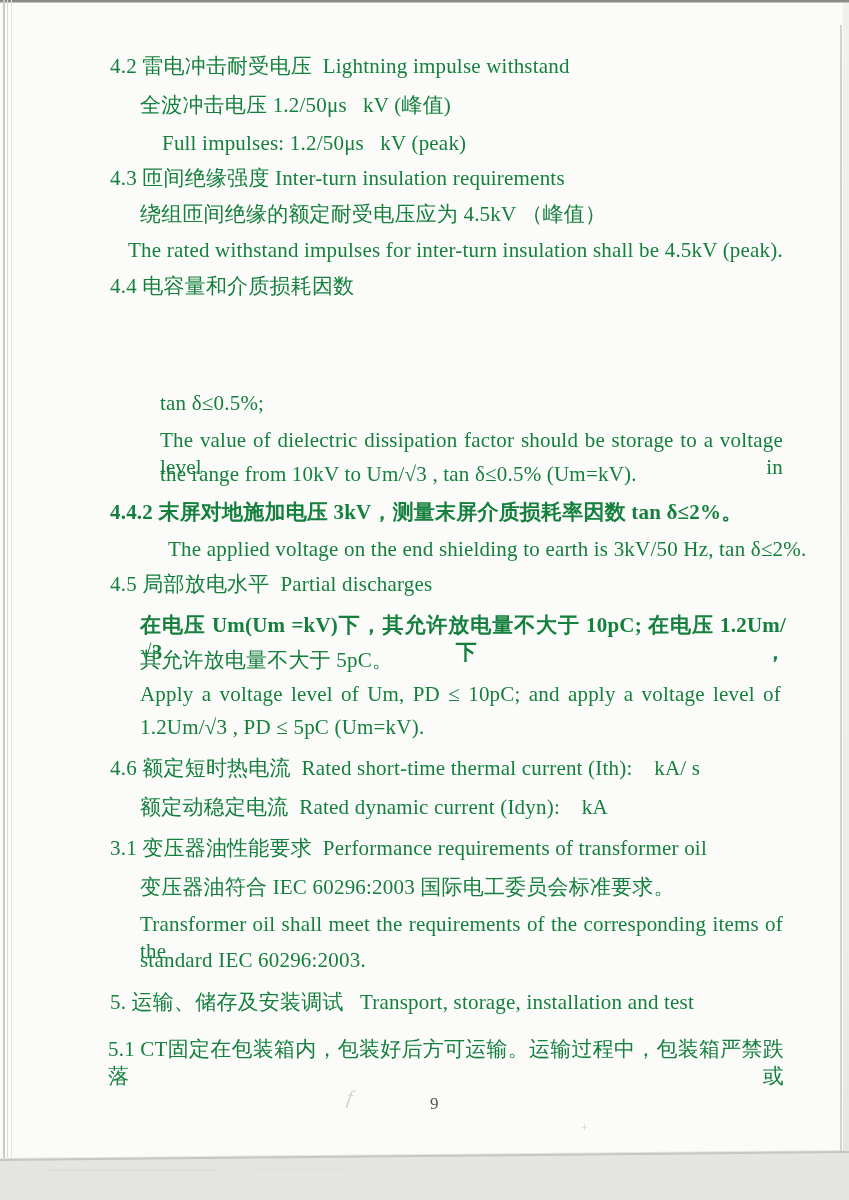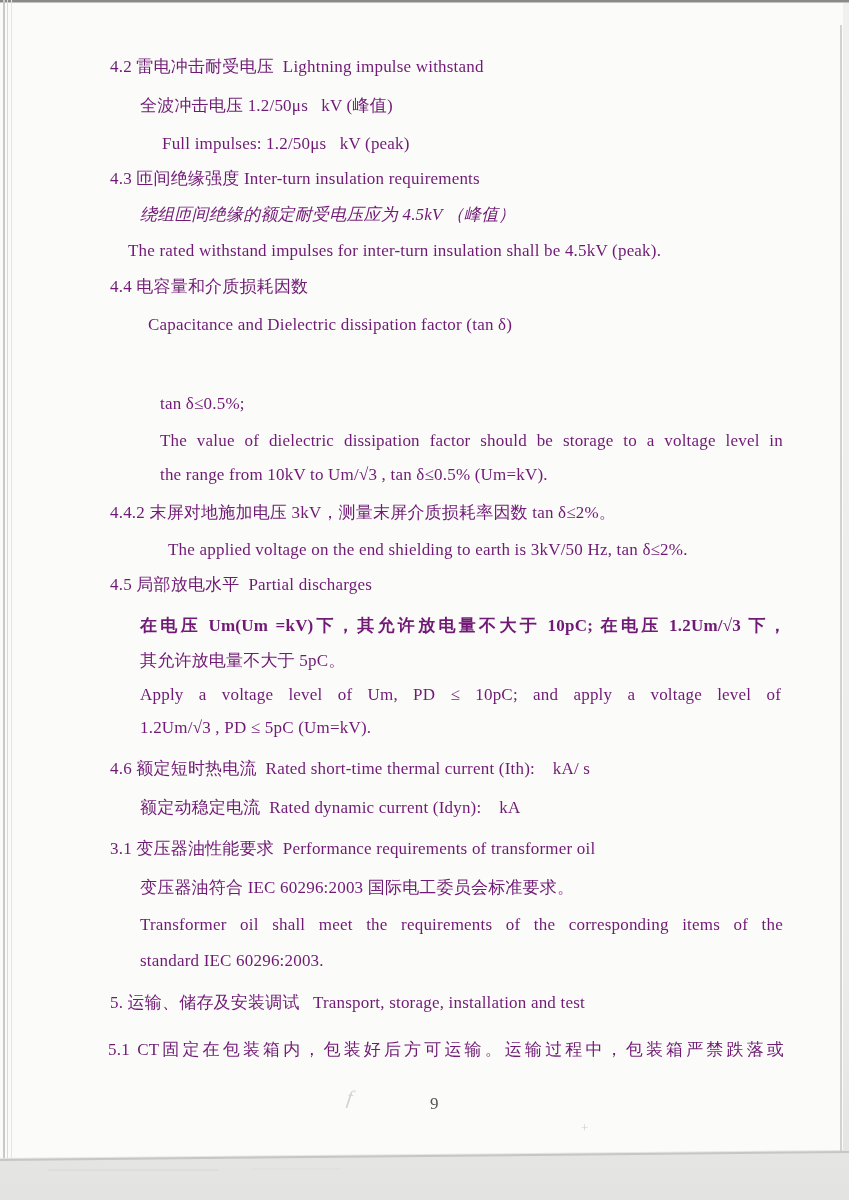--- a/index.html
+++ b/index.html
@@ -45,44 +45,44 @@
     transform: rotate(8deg);
   }
   .mark-plus {
     position: absolute; left: 581px; top: 1120px;
     font-size: 13px; color: #cfcfcd;
   }
 
   
   .line {
     position: absolute;
-    font-size: 17px; line-height: 27px;
-    color: #701a75;
+    font-size: 21px; line-height: 27px;
+    color: #15803d;
     letter-spacing: 0.2px;
     white-space: pre;
   }
   .just {
     white-space: normal;
     text-align: justify;
     text-align-last: justify;
   }
 
   .ln0  { left: 110px; top: 53px;  }
   .ln1  { left: 140px; top: 92px;  }
   .ln2  { left: 162px; top: 130px; }
   .ln3  { left: 110px; top: 165px; }
-  .ln4  { left: 140px; top: 201px; font-style: italic; }
+  .ln4  { left: 140px; top: 201px; }
   .ln5  { left: 128px; top: 237px; }
   .ln6  { left: 110px; top: 273px; }
   .ln7  { left: 148px; top: 311px; }
   .ln8  { left: 110px; top: 350px; width: 673px; }
   .ln9  { left: 160px; top: 390px; }
   .ln10 { left: 160px; top: 427px; width: 623px; }
   .ln11 { left: 160px; top: 461px; }
-  .ln12 { left: 110px; top: 499px; }
+  .ln12 { left: 110px; top: 499px; font-weight: bold; }
   .ln13 { left: 168px; top: 536px; }
   .ln14 { left: 110px; top: 571px; }
   .ln15 { left: 140px; top: 612px; width: 646px; font-weight: bold; }
   .ln16 { left: 140px; top: 647px; }
   .ln17 { left: 140px; top: 681px; width: 641px; }
   .ln18 { left: 140px; top: 714px; }
   .ln19 { left: 110px; top: 755px; }
   .ln20 { left: 140px; top: 794px; text-align: right; }
   .ln21 { left: 110px; top: 835px; }
   .ln22 { left: 140px; top: 874px; }
@@ -117,21 +117,20 @@
   <div class="mark-slash">f</div>
   <div class="mark-plus">+</div>
 
   <div class="line ln0 just0">4.2 雷电冲击耐受电压  Lightning impulse withstand</div>
   <div class="line ln1">全波冲击电压 1.2/50μs   kV (峰值)</div>
   <div class="line ln2">Full impulses: 1.2/50μs   kV (peak)</div>
   <div class="line ln3">4.3 匝间绝缘强度 Inter-turn insulation requirements</div>
   <div class="line ln4">绕组匝间绝缘的额定耐受电压应为 4.5kV （峰值）</div>
   <div class="line ln5">The rated withstand impulses for inter-turn insulation shall be 4.5kV (peak).</div>
   <div class="line ln6">4.4 电容量和介质损耗因数</div>
-  <div class="line ln7">Capacitance and Dielectric dissipation factor (tan δ)</div>
   <div class="line ln9">tan δ≤0.5%;</div>
   <div class="line ln10 just">The value of dielectric dissipation factor should be storage to a voltage level in</div>
   <div class="line ln11">the range from 10kV to Um/√3 , tan δ≤0.5% (Um=kV).</div>
   <div class="line ln12">4.4.2 末屏对地施加电压 3kV，测量末屏介质损耗率因数 tan δ≤2%。</div>
   <div class="line ln13">The applied voltage on the end shielding to earth is 3kV/50 Hz, tan δ≤2%.</div>
   <div class="line ln14">4.5 局部放电水平  Partial discharges</div>
   <div class="line ln15 just">在电压 Um(Um =kV)下，其允许放电量不大于 10pC; 在电压 1.2Um/√3 下，</div>
   <div class="line ln16">其允许放电量不大于 5pC。</div>
   <div class="line ln17 just">Apply a voltage level of Um, PD ≤ 10pC; and apply a voltage level of</div>
   <div class="line ln18">1.2Um/√3 , PD ≤ 5pC (Um=kV).</div>

